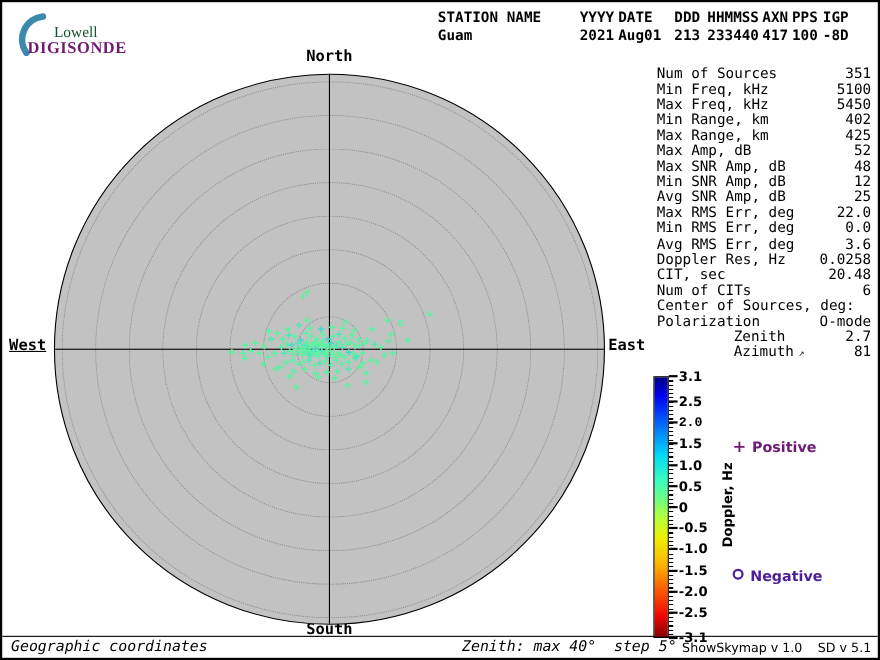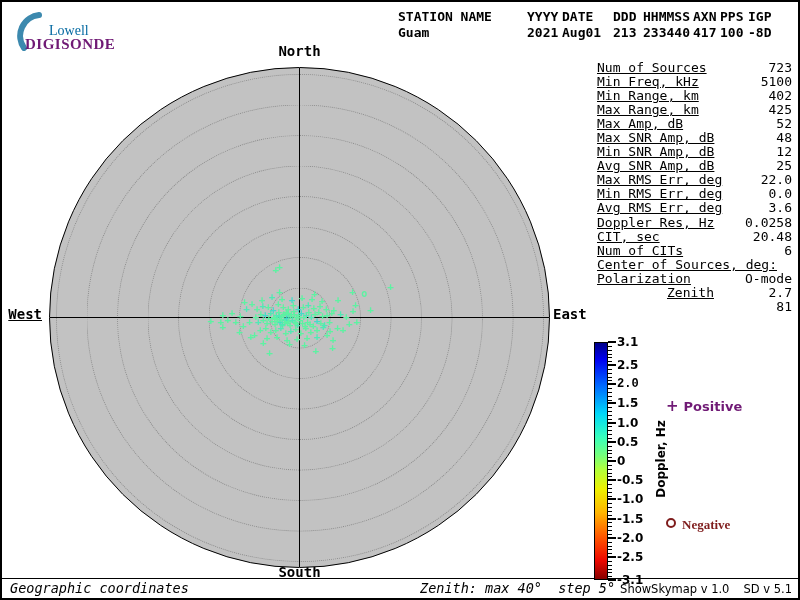--- a/index.html
+++ b/index.html
@@ -3,21 +3,21 @@
 <meta charset="utf-8">
 <style>
   html,body{margin:0;padding:0;background:#fff;}
   .frame{position:relative;width:800px;height:600px;box-sizing:border-box;
          border:2px solid #000;background:#fff;overflow:hidden;
          font-family:"DejaVu Sans",sans-serif;color:#000;}
 
   
   .logo{position:absolute;left:10px;top:8px;width:130px;height:40px;}
   .logo svg{position:absolute;left:0;top:1px;}
-  .logo-top{position:absolute;left:37px;top:13px;font:14px "Liberation Serif",serif;color:#0369a1;}
+  .logo-top{position:absolute;left:37px;top:13px;font:14px "Liberation Serif",serif;color:#14532d;}
   .logo-bottom{position:absolute;left:13px;top:26px;font:700 15px "Liberation Serif",serif;
                color:#701a75;letter-spacing:.5px;}
 
   
   .sh{position:absolute;left:396px;top:7px;font:700 13px "DejaVu Sans Mono",monospace;}
   .sh-row{display:flex;line-height:16px;white-space:pre;}
   .sh-row span{display:inline-block;}
   .c0{width:129px}.c1{width:35px}.c2{width:51px}.c3{width:30px}
   .c4{width:50px}.c5{width:27px}.c6{width:28px}.c7{width:26px}
 
@@ -37,21 +37,21 @@
   .axis-v{position:absolute;left:249px;top:0;width:1.3px;height:100%;background:#000;}
   .axis-h{position:absolute;top:249px;left:0;height:1.3px;width:100%;background:#000;}
   .pt{position:absolute;transform:translate(-50%,-50%);
       font:700 11px "DejaVu Sans Mono",monospace;line-height:1;}
   .pt.neg{font-size:10px;}
 
   
   .stats{position:absolute;left:595px;top:59px;width:195px;
          font:13px "DejaVu Sans Mono",monospace;}
   .st-row{display:flex;justify-content:space-between;line-height:14.05px;white-space:pre;}
-  .st-row .lab{flex:0 0 auto;text-decoration:underline;}
+  .st-row .lab{flex:0 0 auto;}
   .st-row .val{flex:1 1 auto;text-align:right;}
   .st-row.indent .lab{padding-left:70px;}
   .az-arrow{font-size:9px;padding-left:4px;color:#222;}
 
   
   .cb-area{position:absolute;left:592px;top:340px;width:140px;height:238px;z-index:2;}
   .cb-bar{position:absolute;left:0;top:0;width:14px;height:100%;box-sizing:border-box;
           border:1px solid #000;}
   .cb-minor{position:absolute;left:14px;top:0;width:4px;height:100%;
             background:repeating-linear-gradient(to bottom,#000 0 1px,transparent 1px 3.84px);}
@@ -277,38 +277,39 @@
         <span class="pt" style="color: rgb(93, 242, 162); left: 48.9375%; top: 49.1875%;">+</span>
         <span class="pt" style="color: rgb(93, 242, 162); left: 49.3125%; top: 50.8125%;">+</span>
         <span class="pt" style="color: rgb(93, 242, 162); left: 49.6875%; top: 49.6875%;">+</span>
         <span class="pt" style="color: rgb(93, 242, 162); left: 47.625%; top: 48.9375%;">+</span>
         <span class="pt" style="color: rgb(80, 233, 180); left: 46.5625%; top: 51.0625%;">+</span>
         <span class="pt neg" style="color: rgb(93, 242, 162); left: 63%; top: 45.375%;">o</span>
       </div>
   </div>
 
   <div class="stats">
-    <div class="st-row"><span class="lab">Num of Sources</span><span class="val">723</span></div>
+    <div class="st-row"><span class="lab">Num of Sources</span><span class="val">351</span></div>
     <div class="st-row"><span class="lab">Min Freq, kHz</span><span class="val">5100</span></div>
+    <div class="st-row"><span class="lab">Max Freq, kHz</span><span class="val">5450</span></div>
     <div class="st-row"><span class="lab">Min Range, km</span><span class="val">402</span></div>
     <div class="st-row"><span class="lab">Max Range, km</span><span class="val">425</span></div>
     <div class="st-row"><span class="lab">Max Amp, dB</span><span class="val">52</span></div>
     <div class="st-row"><span class="lab">Max SNR Amp, dB</span><span class="val">48</span></div>
     <div class="st-row"><span class="lab">Min SNR Amp, dB</span><span class="val">12</span></div>
     <div class="st-row"><span class="lab">Avg SNR Amp, dB</span><span class="val">25</span></div>
     <div class="st-row"><span class="lab">Max RMS Err, deg</span><span class="val">22.0</span></div>
     <div class="st-row"><span class="lab">Min RMS Err, deg</span><span class="val">0.0</span></div>
     <div class="st-row"><span class="lab">Avg RMS Err, deg</span><span class="val">3.6</span></div>
     <div class="st-row"><span class="lab">Doppler Res, Hz</span><span class="val">0.0258</span></div>
     <div class="st-row"><span class="lab">CIT, sec</span><span class="val">20.48</span></div>
     <div class="st-row"><span class="lab">Num of CITs</span><span class="val">6</span></div>
     <div class="st-row"><span class="lab">Center of Sources, deg:</span></div>
     <div class="st-row"><span class="lab">Polarization</span><span class="val">O-mode</span></div>
     <div class="st-row indent"><span class="lab">Zenith</span><span class="val">2.7</span></div>
-    <div class="st-row indent"><span class="val">81</span></div>
+    <div class="st-row indent"><span class="lab"><span>Azimuth</span><span class="az-arrow">↗</span></span><span class="val">81</span></div>
   </div>
 
   <div class="cb-area">
     <div class="cb-bar" style="background: linear-gradient(rgb(0, 0, 136) 0%, rgb(0, 0, 240) 7%, rgb(0, 104, 255) 18%, rgb(0, 216, 248) 30%, rgb(56, 255, 188) 40%, rgb(120, 255, 120) 48%, rgb(180, 255, 56) 54%, rgb(238, 240, 0) 62%, rgb(255, 180, 0) 72%, rgb(255, 88, 0) 82%, rgb(238, 8, 0) 92%, rgb(136, 0, 0) 100%);"></div>
     <div class="cb-minor"></div>
     <div>
         <div class="cb-tick" style="top: 0%;"></div>
         <div class="cb-lab" style="top: 0%;">3.1</div>
         <div class="cb-tick" style="top: 9.67742%;"></div>
         <div class="cb-lab" style="top: 9.67742%;">2.5</div>
@@ -334,21 +335,21 @@
         <div class="cb-lab" style="top: 90.3226%;">-2.5</div>
         <div class="cb-tick" style="top: 100%;"></div>
         <div class="cb-lab" style="top: 100%;">-3.1</div>
       </div>
   </div>
   <div class="cb-title">Doppler, Hz</div>
 
   <div class="legend legend-pos" style="color: #701a75;">
     <span class="plus-mark">+</span><span>Positive</span>
   </div>
-  <div class="legend legend-neg" style="color: #7f1d1d; font-family: Liberation Serif, serif;">
+  <div class="legend legend-neg" style="color: #4c1d95;">
     <span class="circ-mark"></span><span>Negative</span>
   </div>
 
   <div class="footer">
     <span class="f-item f-coords">Geographic coordinates</span>
     <span class="f-item f-zenith">Zenith: max 40°  step 5°</span>
     <span class="f-item f-version"><span>ShowSkymap v 1.0</span><span>SD v 5.1</span></span>
   </div>
 
 </div>

